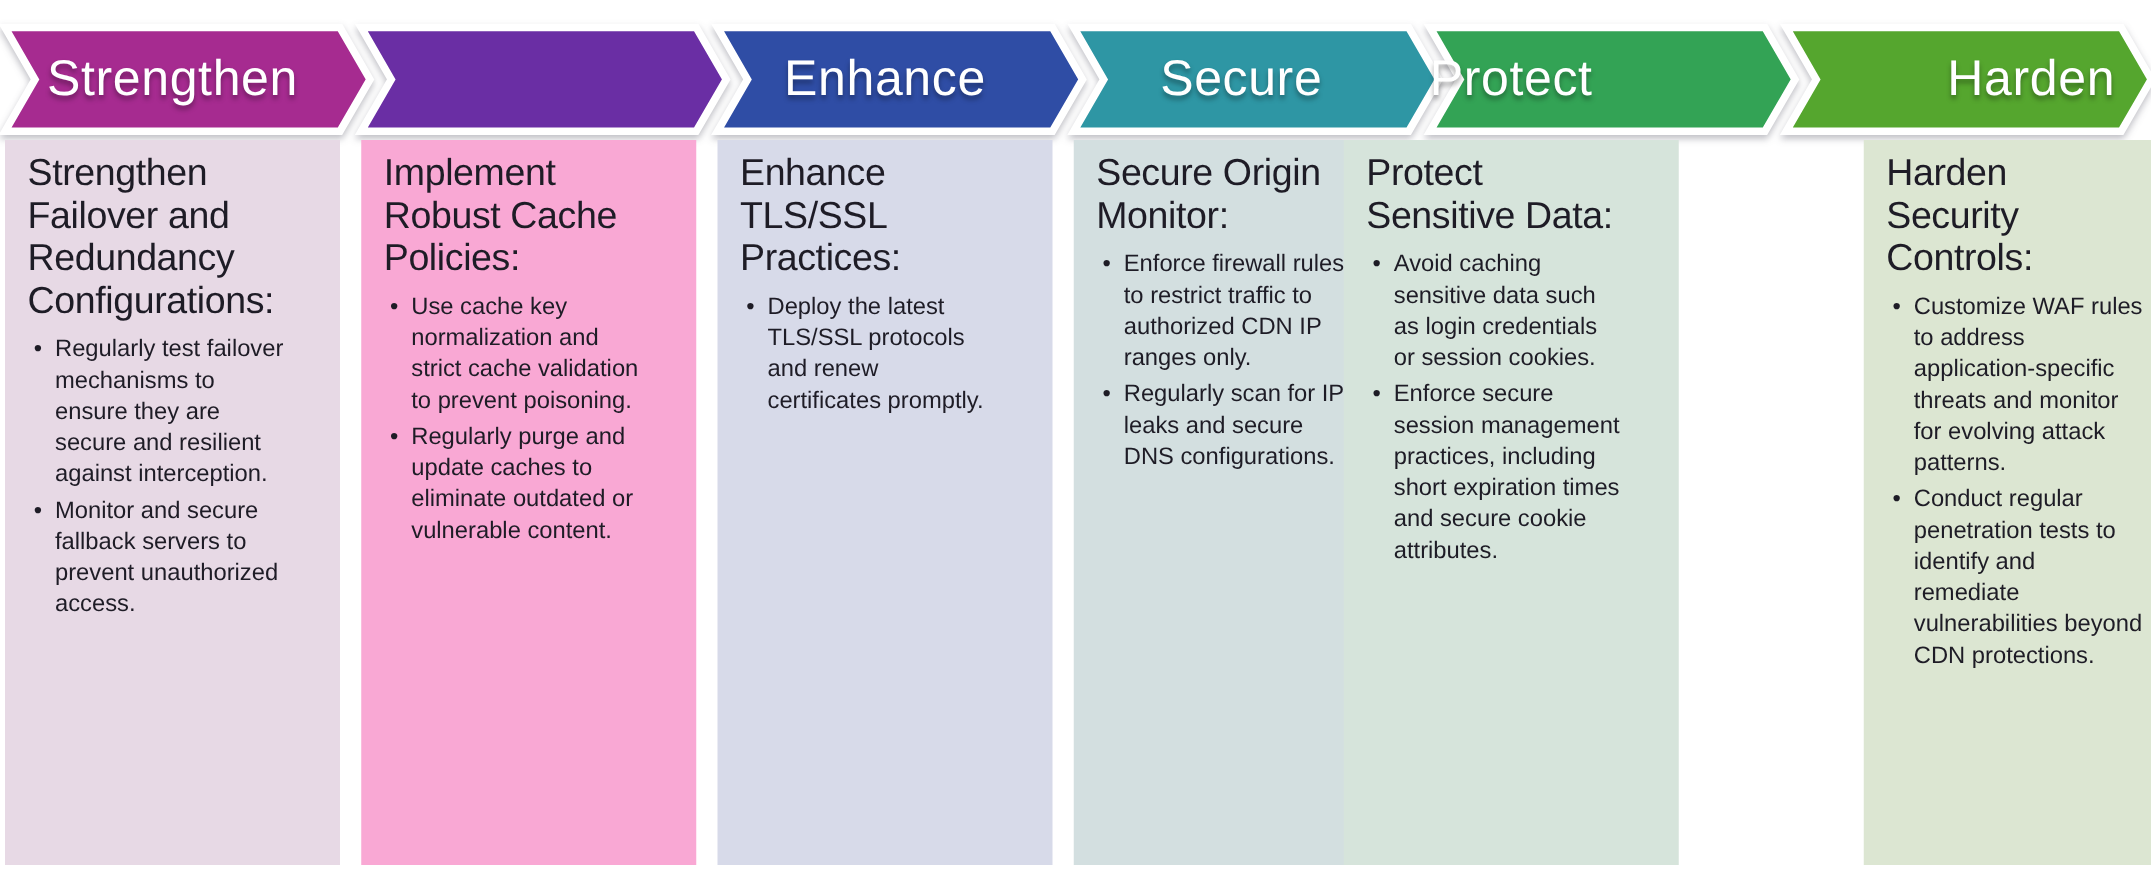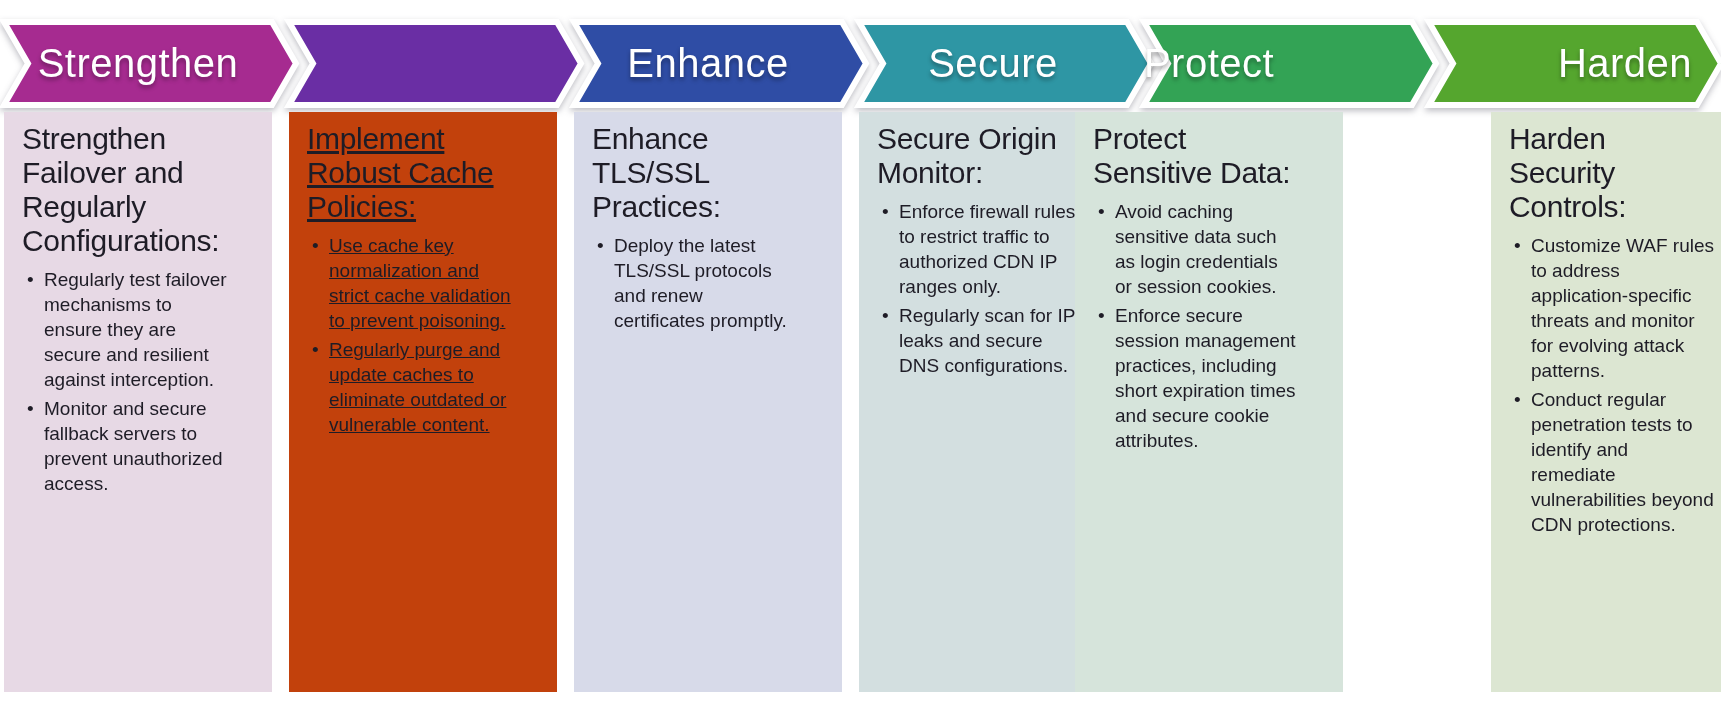--- a/index.html
+++ b/index.html
@@ -84,28 +84,28 @@
     <polygon class="chev" points="4,22 272,22 296,63.5 272,105 4,105 28,63.5" fill="#A62B90"></polygon>
   </svg>
 
   <div class="step-label c0">Strengthen</div>
   <div class="step-label c2">Enhance</div>
   <div class="step-label c3">Secure</div>
   <div class="step-label c4">Protect</div>
   <div class="step-label c5">Harden</div>
 
   <div class="panel c0" style="background-color: rgb(231, 217, 229);">
-    <div class="panel-title">Strengthen Failover and Regularly Configurations:</div>
+    <div class="panel-title">Strengthen Failover and Redundancy Configurations:</div>
     <ul class="bullet-list">
       <li class="bullet-item"><span>Regularly test failover mechanisms to ensure they are secure and resilient against interception.</span></li>
       <li class="bullet-item"><span>Monitor and secure fallback servers to prevent unauthorized access.</span></li>
     </ul>
   </div>
 
-  <div class="panel c1" style="background-color: #c2410c; text-decoration: underline;">
+  <div class="panel c1" style="background-color: #f9a8d4;">
     <div class="panel-title">Implement Robust Cache Policies:</div>
     <ul class="bullet-list">
       <li class="bullet-item"><span>Use cache key normalization and strict cache validation to prevent poisoning.</span></li>
       <li class="bullet-item"><span>Regularly purge and update caches to eliminate outdated or vulnerable content.</span></li>
     </ul>
   </div>
 
   <div class="panel c2" style="background-color: rgb(215, 218, 233);">
     <div class="panel-title">Enhance TLS/SSL Practices:</div>
     <ul class="bullet-list">

